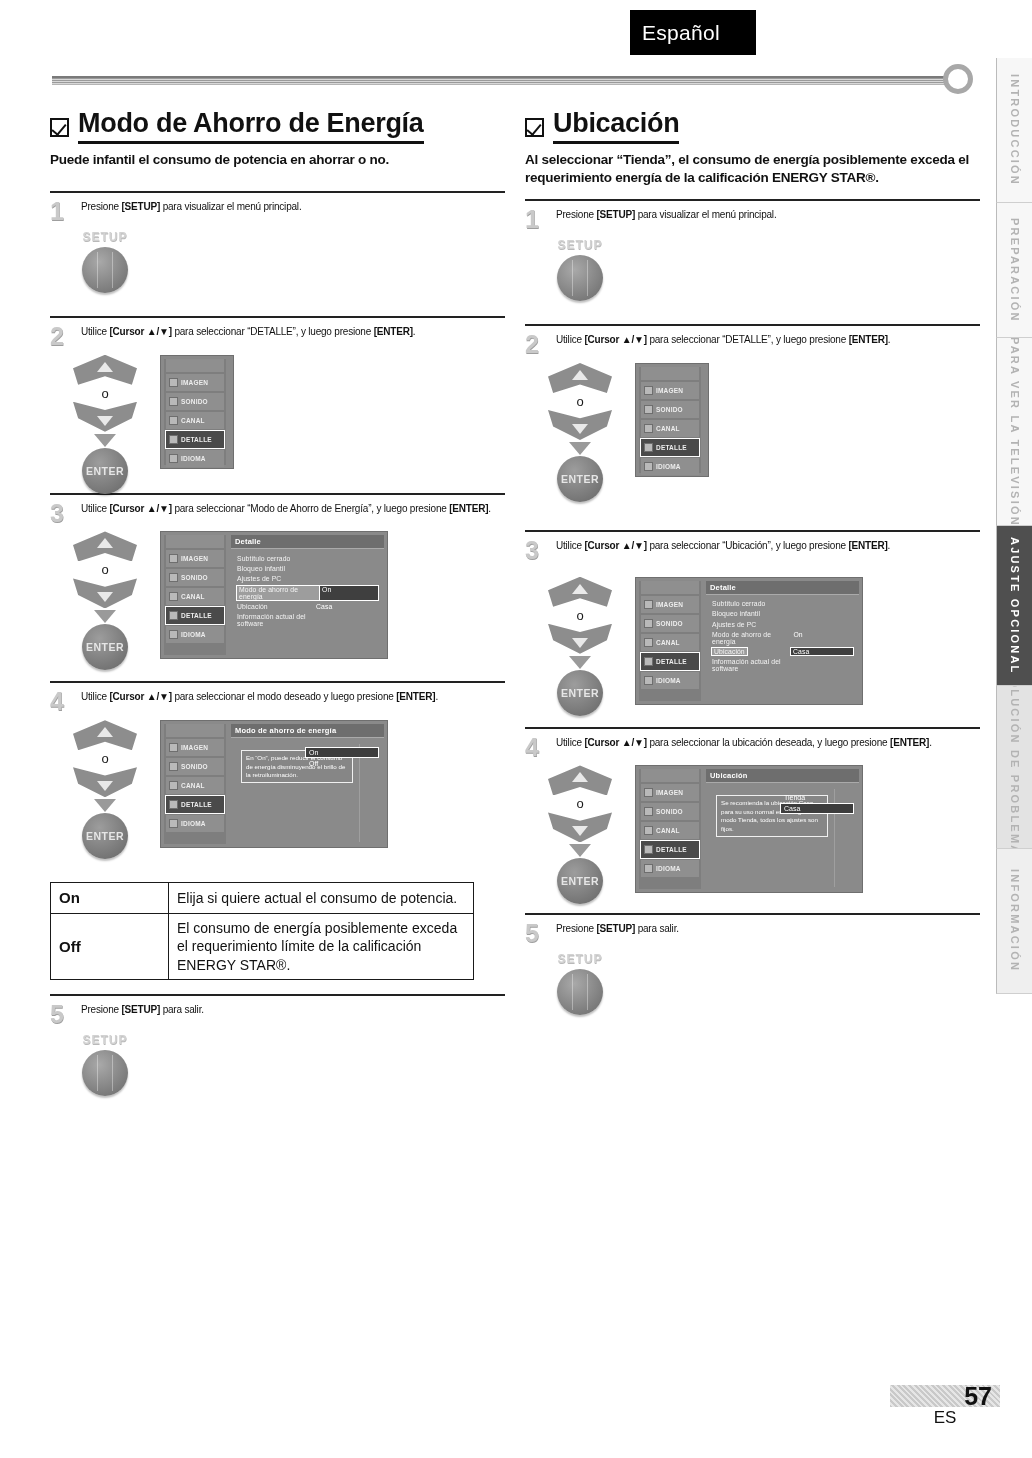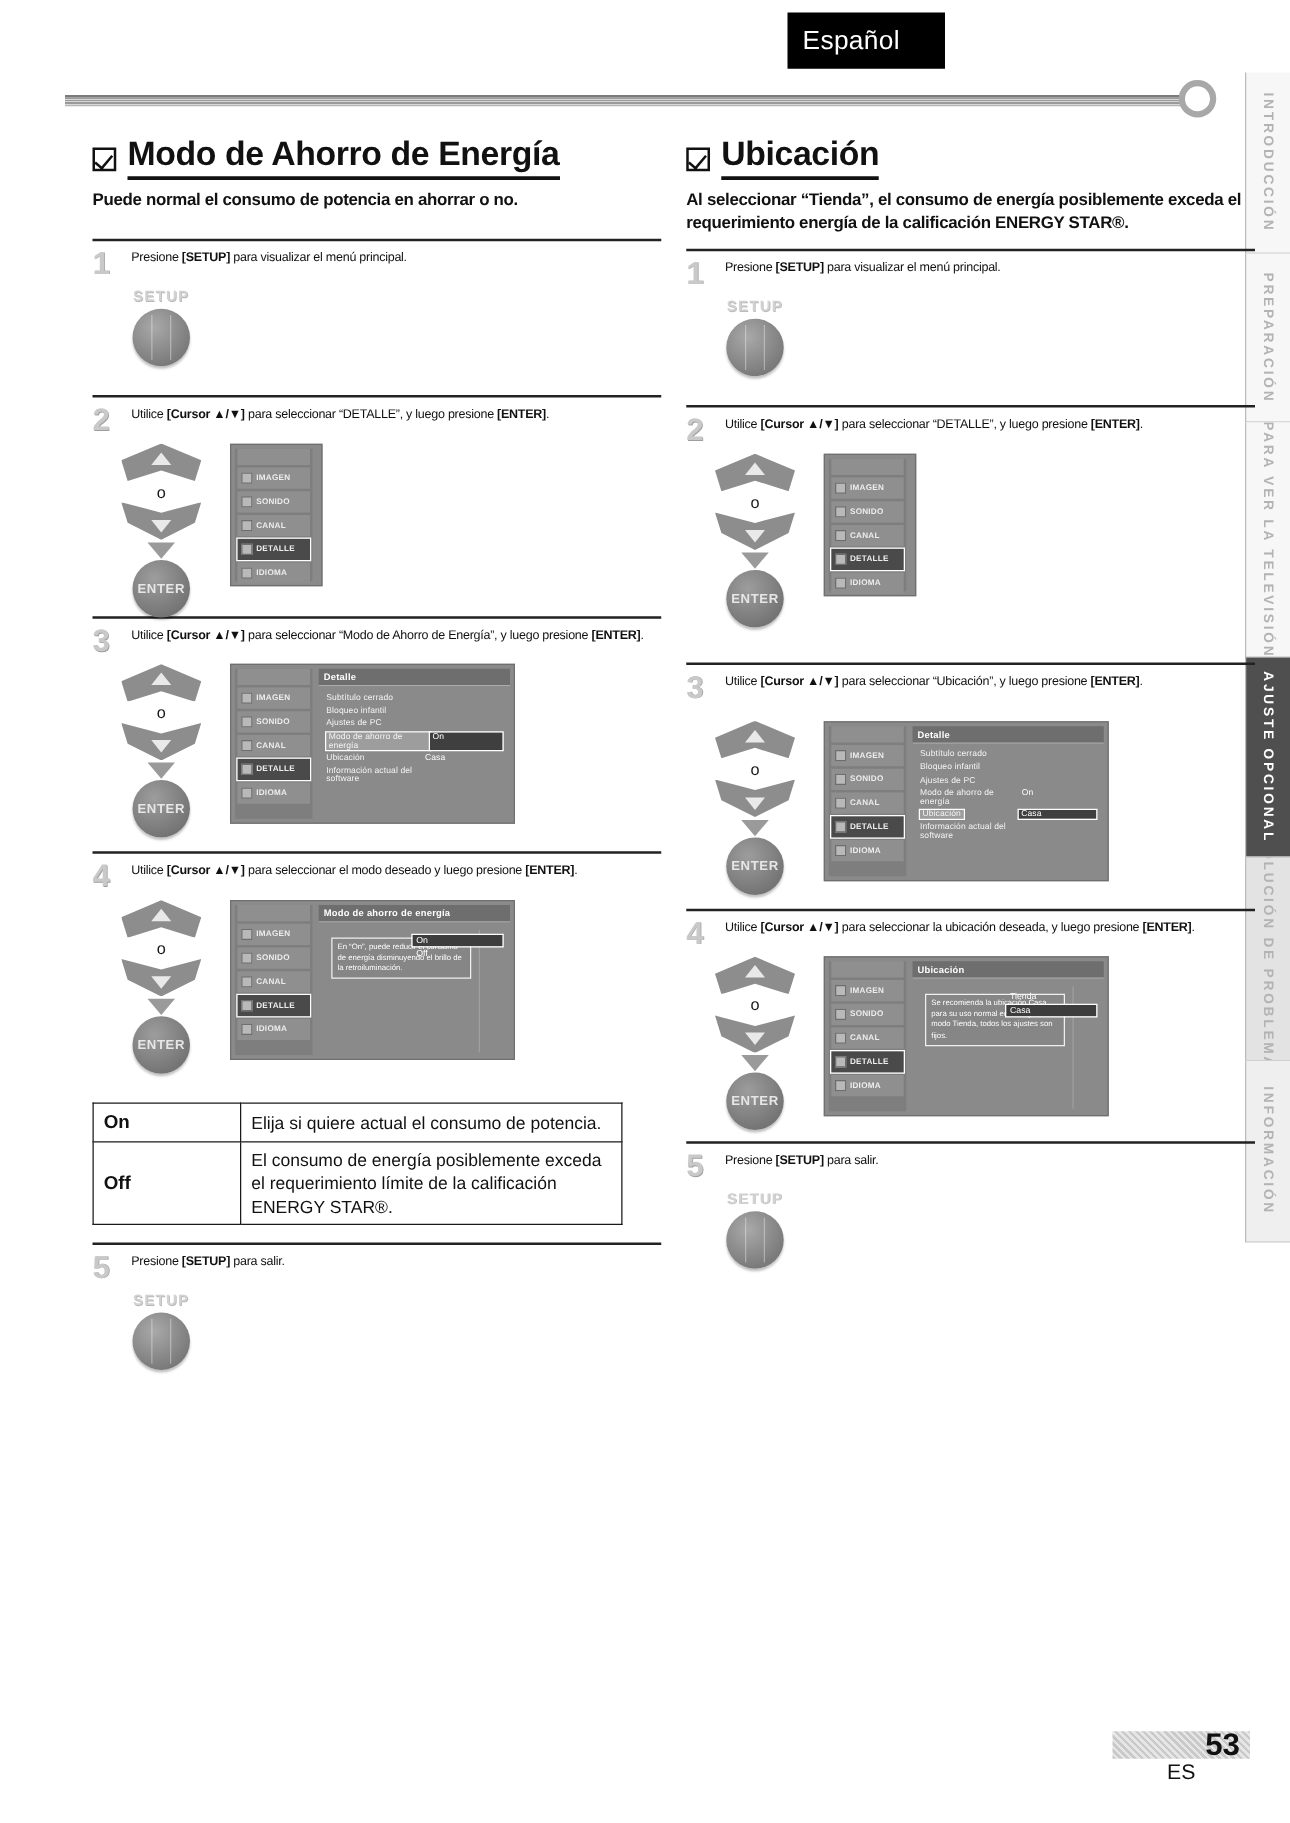--- a/index.html
+++ b/index.html
@@ -54,21 +54,21 @@
     color: #b3b3b3;
     font-weight: bold;
   }
   .tab.dark { background: #4f4f4f; }
   .tab.dark span { color: #ffffff; }
   .tab.grey { background: #efefef; }
   .tab.greyer { background: #e3e3e3; }
   .tab.light { background: #f7f7f7; }
 
   
-  .col { position: absolute; top: 108px; width: 455px; margin-left: 24px; }
+  .col { position: absolute; top: 108px; width: 455px; }
   .col-left  { left: 50px; }
   .col-right { left: 525px; }
 
   
   .sec-head { display: flex; align-items: flex-end; gap: 9px; }
   .chk {
     width: 19px; height: 19px; border: 2px solid #111;
     position: relative; flex: none; margin-bottom: 7px;
   }
   .chk::after {
@@ -262,21 +262,21 @@
       <span>INFORMACIÓN</span>
     </div>
 </div>
 
 <div class="col col-left">
 
   <div class="sec-head">
     <div class="chk"></div>
     <div class="sec-title">Modo de Ahorro de Energía</div>
   </div>
-  <div class="sec-desc">Puede normal el consumo de potencia en ahorrar o no.</div>
+  <div class="sec-desc">Puede infantil el consumo de potencia en ahorrar o no.</div>
 
   <div class="step" style="margin-top:22px">
     <div class="step-head">
       <div class="step-num">1</div>
       <div class="step-text">Presione <b>[SETUP]</b> para visualizar el menú principal.</div>
     </div>
     <div class="gfx" style="margin-top:6px;height:86px">
       <div class="setup-btn">
         <div class="setup-lbl">SETUP</div>
         <div class="round-btn"></div>
@@ -688,16 +688,16 @@
       <div class="setup-btn">
         <div class="setup-lbl">SETUP</div>
         <div class="round-btn"></div>
       </div>
     </div>
   </div>
 </div>
 
 <div class="pg">
   <div class="pg-bar">
-    <span class="pg-num">53</span>
+    <span class="pg-num">57</span>
   </div>
   <div class="pg-es">ES</div>
 </div>
 
 </body></html>

